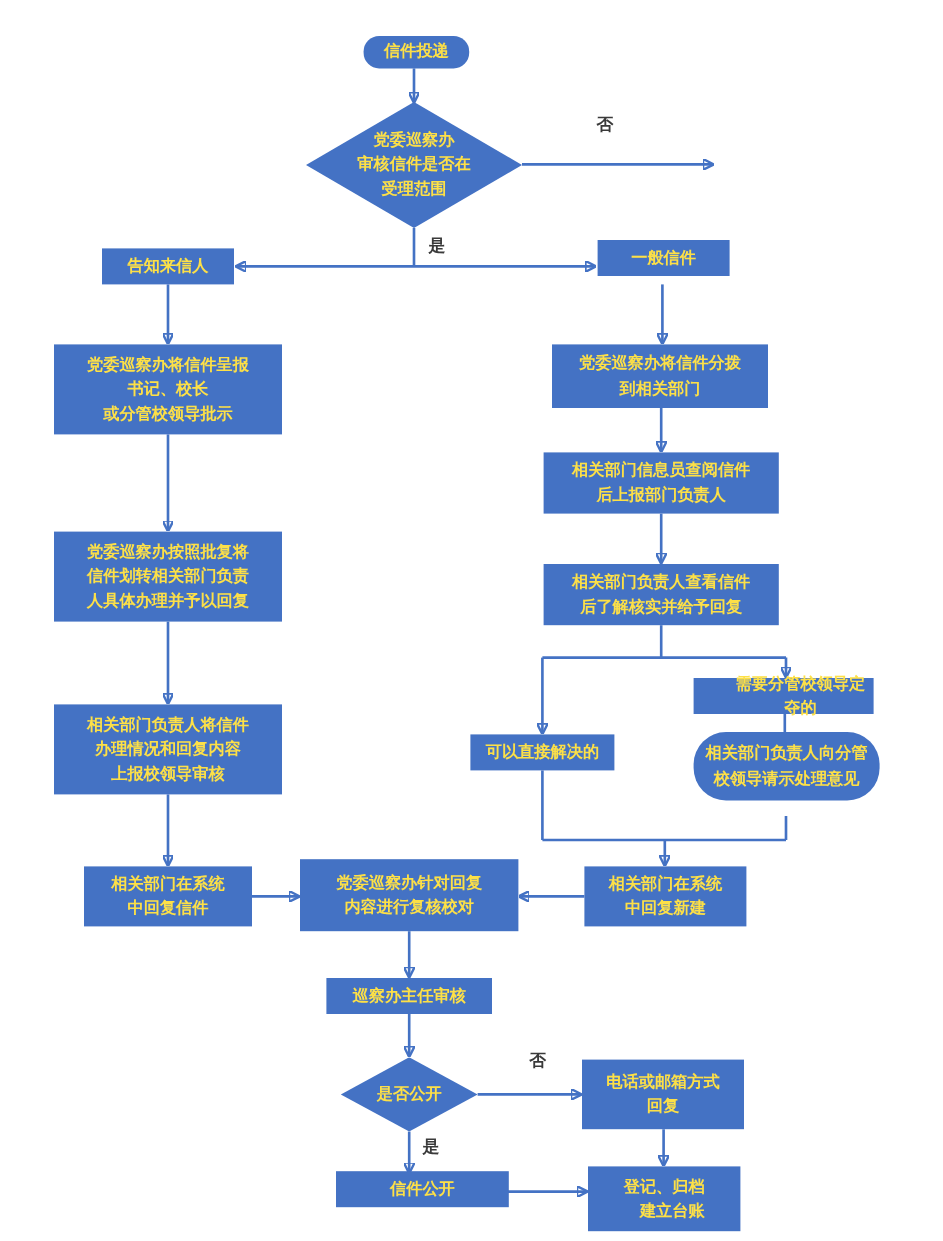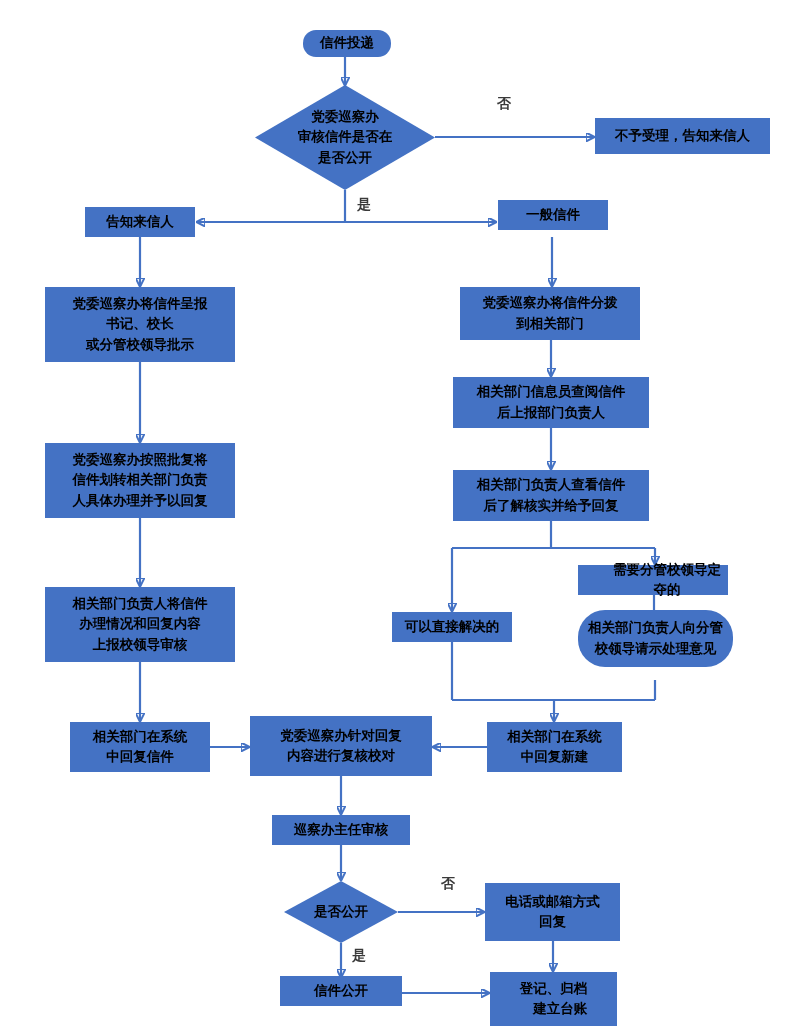--- a/index.html
+++ b/index.html
@@ -5,21 +5,21 @@
   * { margin:0; padding:0; box-sizing:border-box; }
   html,body { background:#ffffff; }
   body { font-family:"Liberation Sans", sans-serif; }
   .canvas {
     position:relative; width:786px; height:1034px;
     background:#ffffff; margin:0 auto; overflow:hidden;
   }
   svg.arrows { position:absolute; left:0; top:0; width:786px; height:1034px; }
   svg.arrows path { stroke:#4472c4; stroke-width:2.2; fill:none; }
   .node {
-    position:absolute; background:#4472c4; color:#000000;
+    position:absolute; background:#4472c4; color:#fde047;
     display:flex; align-items:center; justify-content:center;
     text-align:center; font-weight:bold; font-size:13.5px;
     line-height:1.5; white-space:pre-line; padding:2px 4px;
   }
   .rounded { border-radius:13px; }
   .diamond { clip-path:polygon(50% 0, 100% 50%, 50% 100%, 0 50%); padding:0; }
   .edge-label {
     position:absolute; color:#3a3a3a; font-weight:bold; font-size:14px;
     line-height:1;
   }
@@ -63,23 +63,22 @@
     <path d="M398 912 H484" marker-end="url(#ah)"></path>
     <path d="M341 943 V977" marker-end="url(#ah)"></path>
     <path d="M402 993 H489" marker-end="url(#ah)"></path>
     <path d="M553 941 V971" marker-end="url(#ah)"></path>
   </svg>
 
   <div class="node rounded" style="left:303px;top:30px;width:88px;height:27px;">信件投递</div>
 
   <div class="node diamond" style="left:255px;top:85px;width:180px;height:105px;">党委巡察办
 审核信件是否在
-是否公开</div>
+受理范围</div>
 
-  <div class="node" style="left:595px;top:118px;width:175px;height:36px;">不予受理，告知来信人</div>
 
   <div class="node" style="left:85px;top:207px;width:110px;height:30px;">告知来信人</div>
 
   <div class="node" style="left:498px;top:200px;width:110px;height:30px;">一般信件</div>
 
   <div class="node" style="left:45px;top:287px;width:190px;height:75px;">党委巡察办将信件呈报
 书记、校长
 或分管校领导批示</div>
 
   <div class="node" style="left:45px;top:443px;width:190px;height:75px;">党委巡察办按照批复将
@@ -115,21 +114,21 @@
   <div class="node" style="left:250px;top:716px;width:182px;height:60px;">党委巡察办针对回复
 内容进行复核校对</div>
 
   <div class="node" style="left:272px;top:815px;width:138px;height:30px;">巡察办主任审核</div>
 
   <div class="node diamond" style="left:284px;top:881px;width:114px;height:62px;">是否公开</div>
 
   <div class="node" style="left:485px;top:883px;width:135px;height:58px;">电话或邮箱方式
 回复</div>
 
-  <div class="node" style="left:280px;top:976px;width:122px;height:30px;">信件公开</div>
+  <div class="node" style="left:280px;top:976px;width:144px;height:30px;">信件公开</div>
 
   <div class="node" style="left:490px;top:972px;width:127px;height:54px;text-align:right;">登记、归档
 建立台账</div>
 
   <div class="edge-label" style="left:497px;top:96px;">否</div>
 
   <div class="edge-label" style="left:357px;top:197px;">是</div>
 
   <div class="edge-label" style="left:441px;top:876px;">否</div>
 

